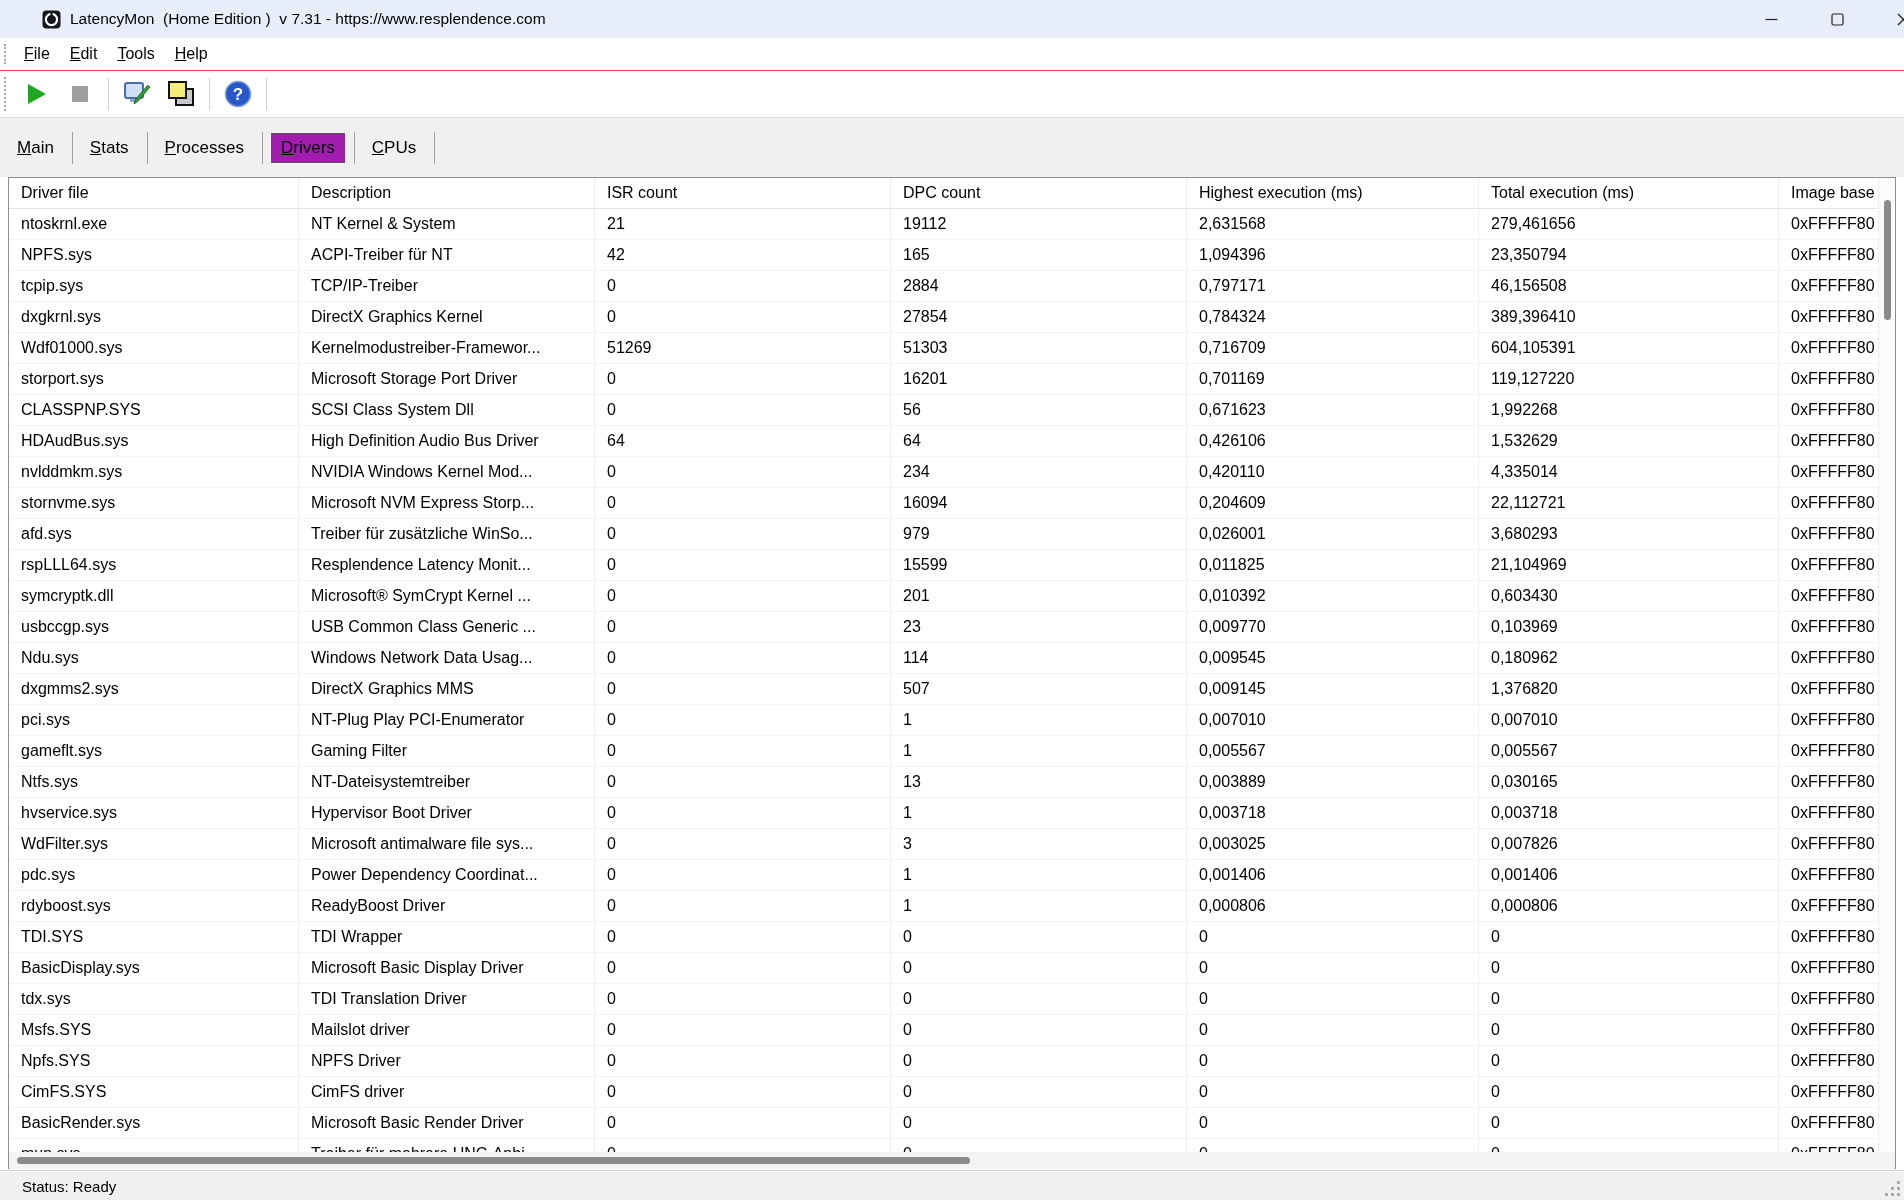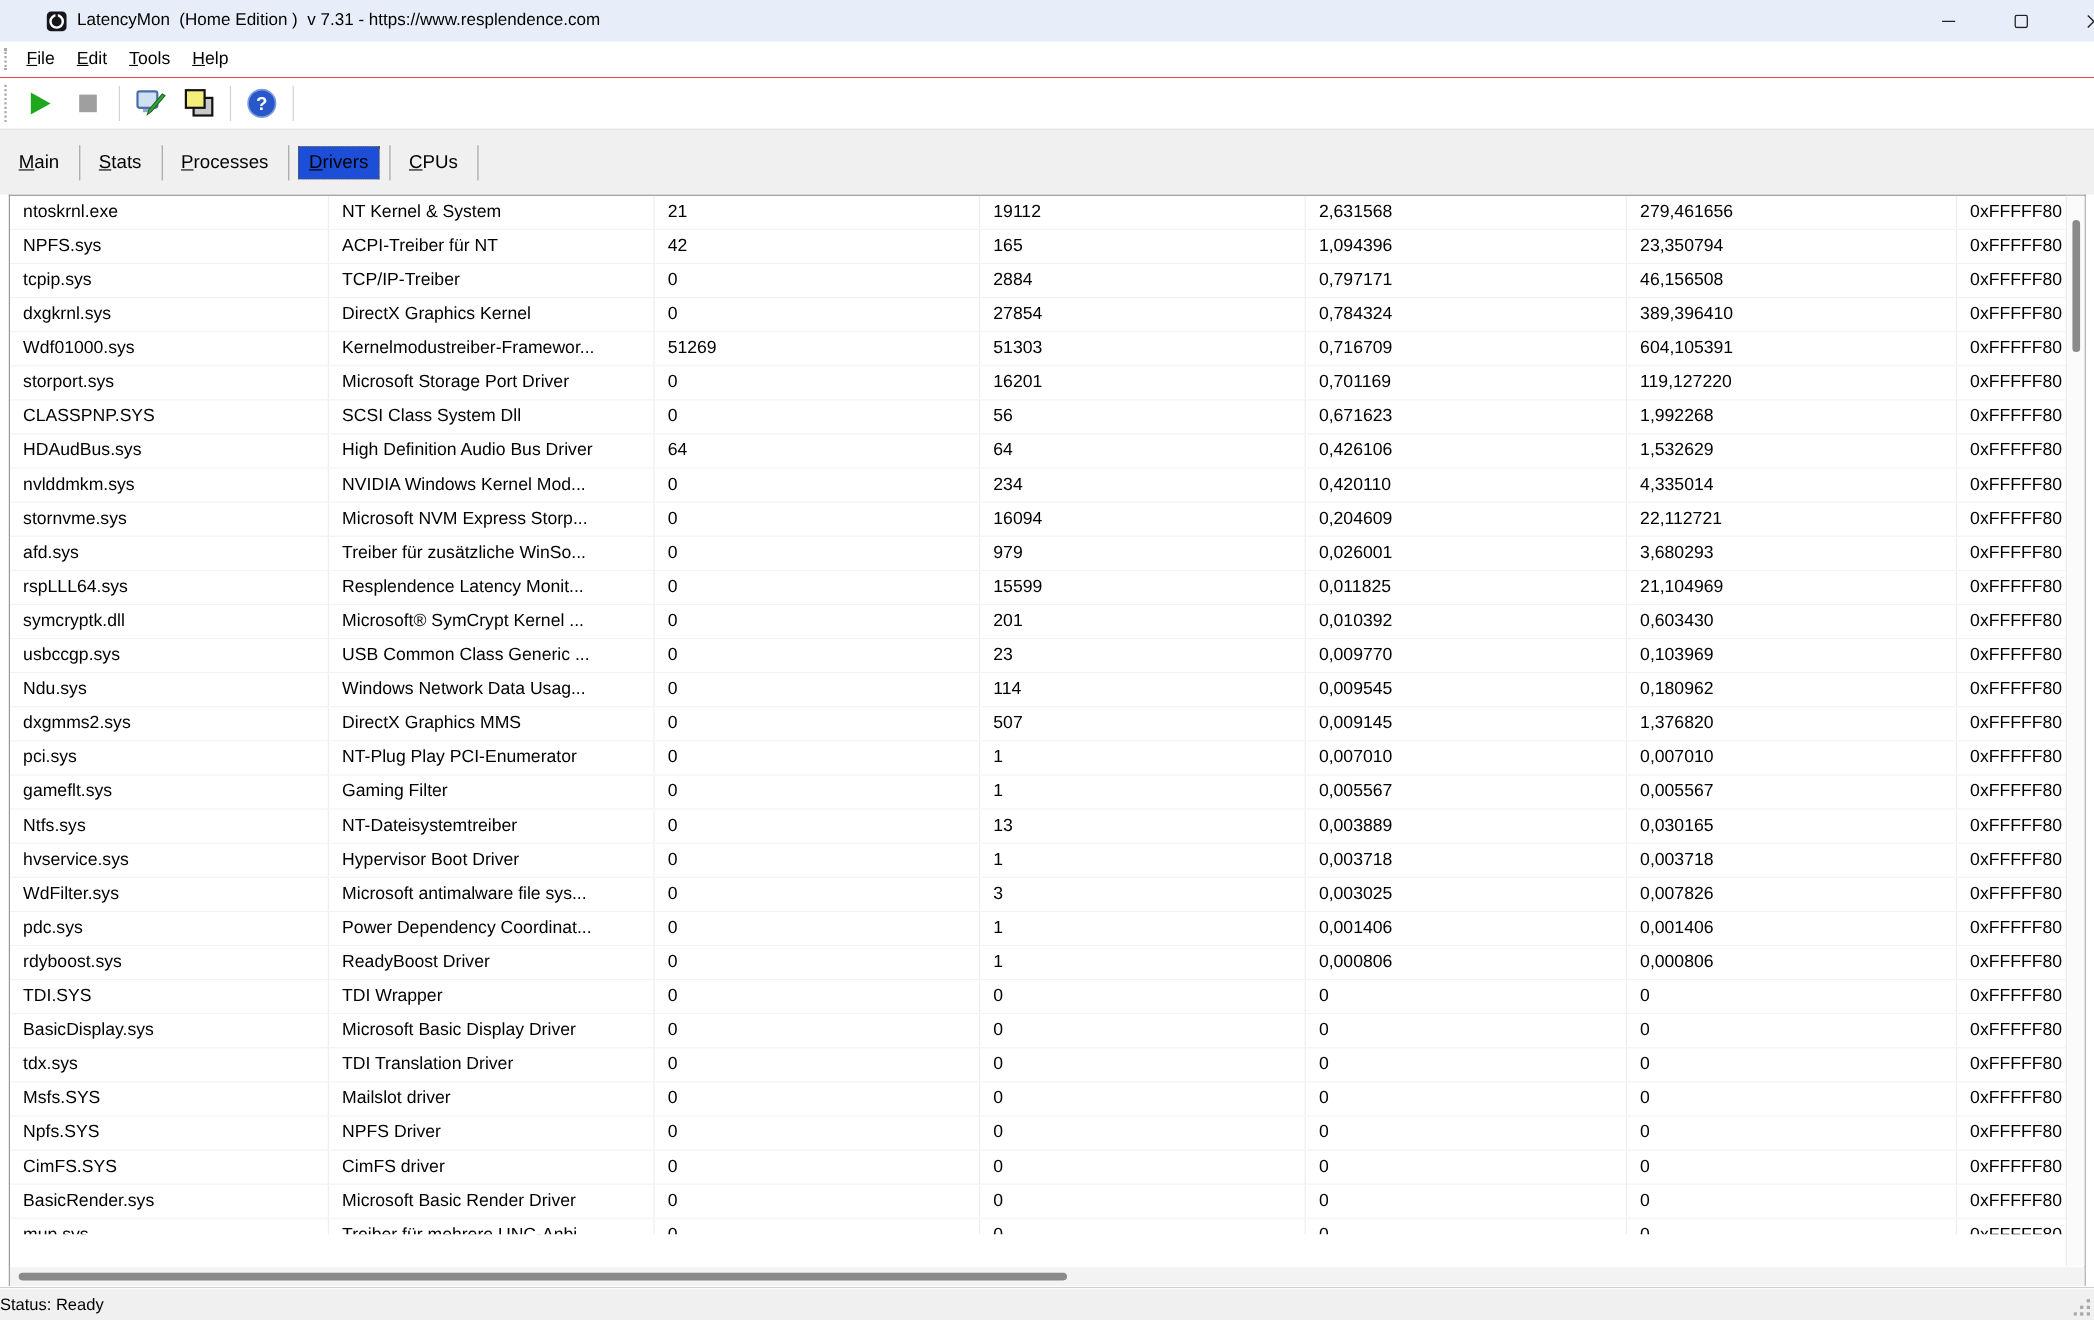--- a/index.html
+++ b/index.html
@@ -25,21 +25,21 @@
   .toolbar{position:absolute;left:0;top:71px;width:1904px;height:46px;background:#ffffff;
     display:flex;align-items:center;border-bottom:1px solid #dcdcdc;}
   .toolbar .grip{height:34px;}
   .tbtn{width:44px;height:38px;display:flex;align-items:center;justify-content:center;}
   .tsep{width:0;height:32px;border-left:1px solid #cfcfcf;margin:0 6px;}
   
   .tabbar{position:absolute;left:0;top:118px;width:1904px;height:59px;background:#f0f0f0;
     display:flex;align-items:center;}
   .tab{font-size:17px;padding:4px 9px;margin-left:8px;white-space:nowrap;}
   .tab::first-letter{text-decoration:underline;}
-  .tab.selected{border:1px dotted #555;background:#1d4ed8;}
+  .tab.selected{border:1px dotted #555;background:#a21caf;}
   .tab-sep{width:0;height:32px;border-left:1px solid #9f9f9f;margin-left:9px;}
   
   .table-area{position:absolute;left:8px;top:177px;width:1888px;height:992px;
     background:#fff;border:1px solid #8f8f8f;border-bottom:none;box-sizing:border-box;}
   .grid{position:absolute;left:0;top:0;width:1869px;overflow:hidden;}
   .hrow,.row{display:flex;}
   .cell{box-sizing:border-box;padding-left:12px;white-space:nowrap;overflow:hidden;
     font-size:16px;height:30px;line-height:30px;border-right:1px solid #ededed;}
   .c0{width:290px;} .c1{width:296px;} .c2{width:296px;} .c3{width:296px;}
   .c4{width:292px;} .c5{width:300px;} .c6{width:99px;border-right:none;}
@@ -52,21 +52,21 @@
     border-left:1px solid #ececec;box-sizing:border-box;}
   .vthumb{position:absolute;left:5px;top:22px;width:7px;height:120px;background:#8a8a8a;border-radius:4px;}
   
   .hscroll{position:absolute;left:0;top:974px;width:1886px;height:17px;background:#f3f3f3;}
   .hthumb{position:absolute;left:8px;top:5px;width:953px;height:7px;background:#8a8a8a;border-radius:4px;}
   
   .status-divider{position:absolute;left:0;top:1170px;width:1904px;height:2px;
     border-top:1px solid #cfcfcf;border-bottom:1px solid #ffffff;}
   .statusbar{position:absolute;left:0;top:1172px;width:1904px;height:28px;background:#f0f0f0;
     display:flex;align-items:center;}
-  .status-text{font-size:15px;margin-left:0;}
+  .status-text{font-size:15px;margin-left:22px;}
   .resize-grip{position:absolute;right:3px;bottom:3px;width:16px;height:16px;}
 </style>
 </head>
 <body>
 
 <div class="titlebar">
   <svg class="app-icon" viewBox="0 0 19 19">
     <rect x="0.5" y="0.5" width="18" height="18" rx="4" fill="#16161d"></rect>
     <circle cx="9.5" cy="9.5" r="5.6" fill="none" stroke="#ffffff" stroke-width="2.2"></circle>
     <rect x="8.4" y="1.8" width="2.2" height="4.2" fill="#16161d"></rect>
@@ -143,20 +143,29 @@
   <span class="tab">Processes</span>
   <span class="tab-sep"></span>
   <span class="tab selected">Drivers</span>
   <span class="tab-sep"></span>
   <span class="tab">CPUs</span>
   <span class="tab-sep"></span>
 </div>
 
 <div class="table-area">
   <div class="grid">
+    <div class="hrow table-header">
+      <div class="cell c0">Driver file</div>
+      <div class="cell c1">Description</div>
+      <div class="cell c2">ISR count</div>
+      <div class="cell c3">DPC count</div>
+      <div class="cell c4">Highest execution (ms)</div>
+      <div class="cell c5">Total execution (ms)</div>
+      <div class="cell c6">Image base</div>
+    </div>
     <div class="table-body">
         <div class="row">
     <div class="cell c0">ntoskrnl.exe</div>
     <div class="cell c1">NT Kernel &amp; System</div>
     <div class="cell c2">21</div>
     <div class="cell c3">19112</div>
     <div class="cell c4">2,631568</div>
     <div class="cell c5">279,461656</div>
     <div class="cell c6">0xFFFFF80</div>
   </div>

